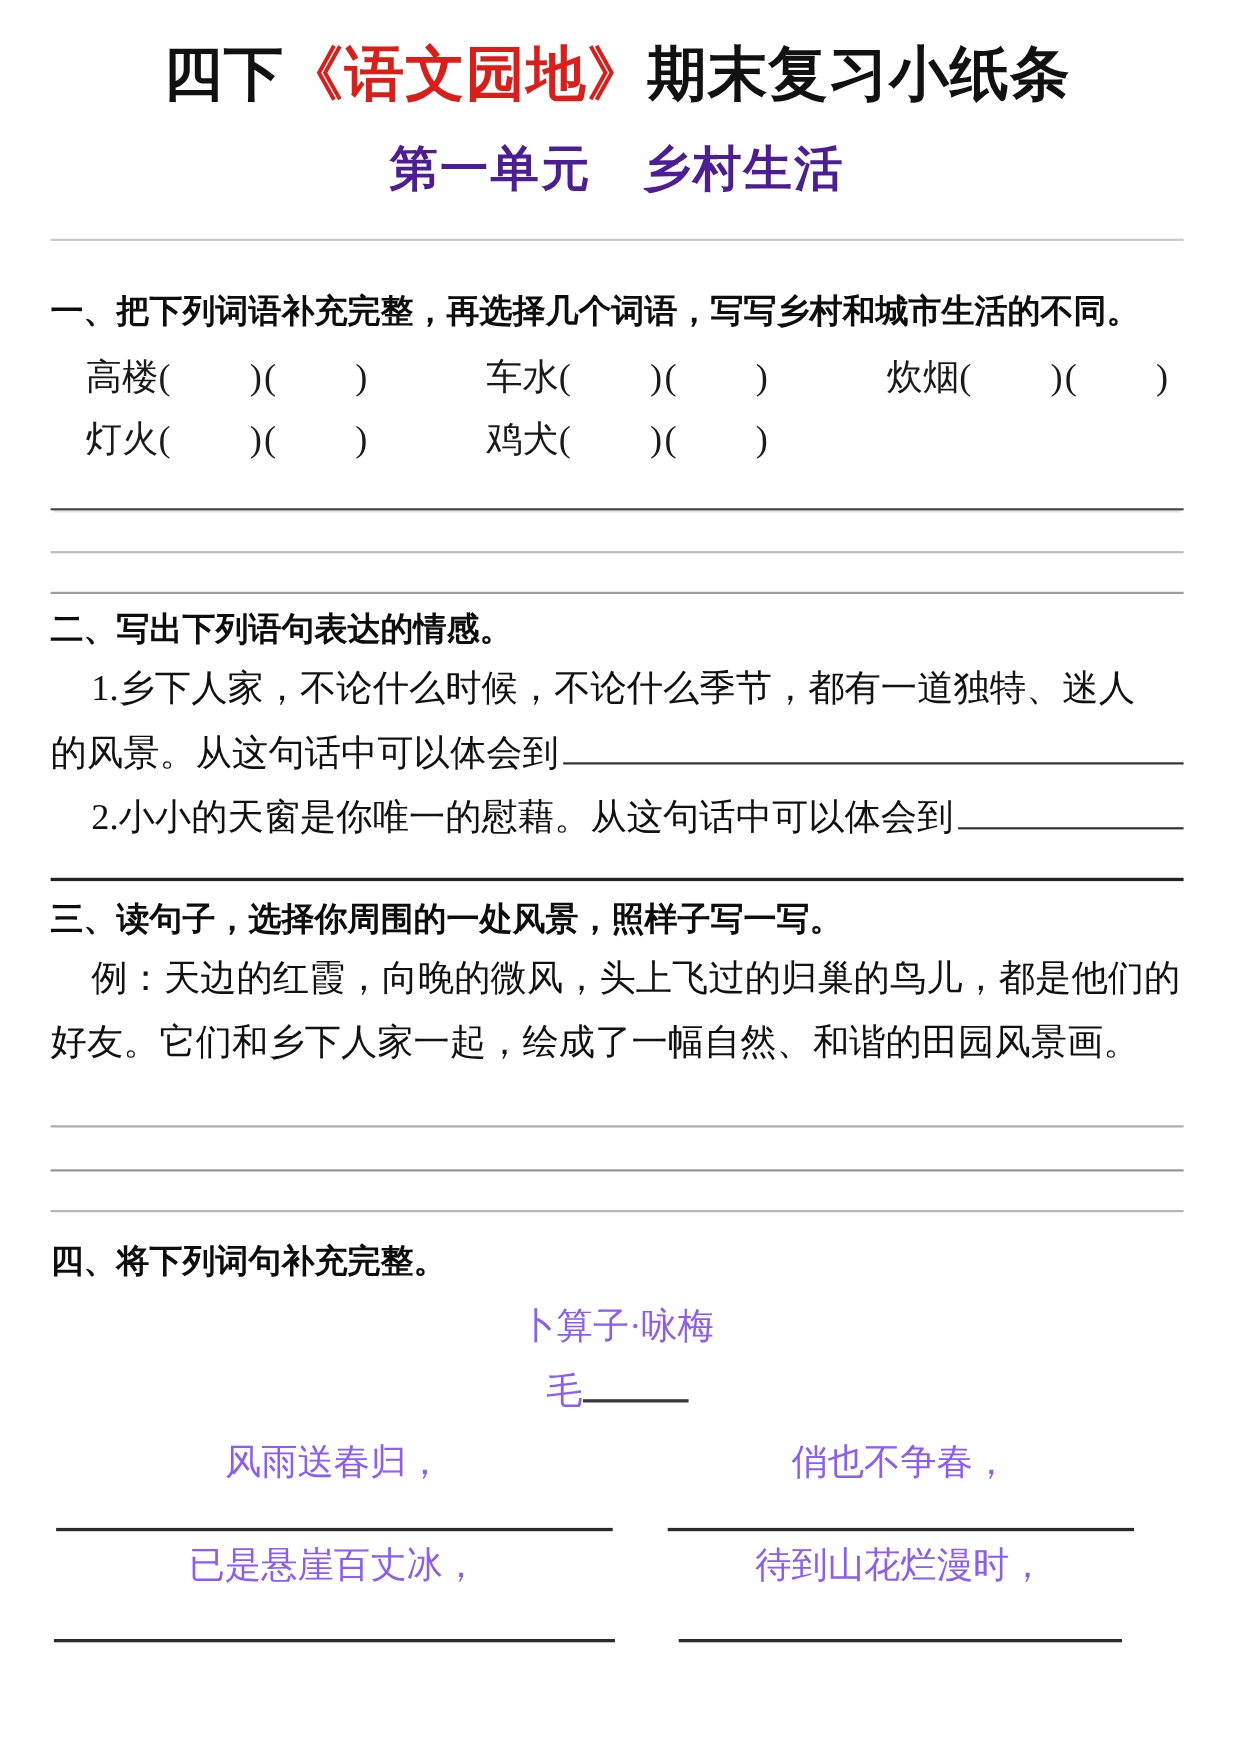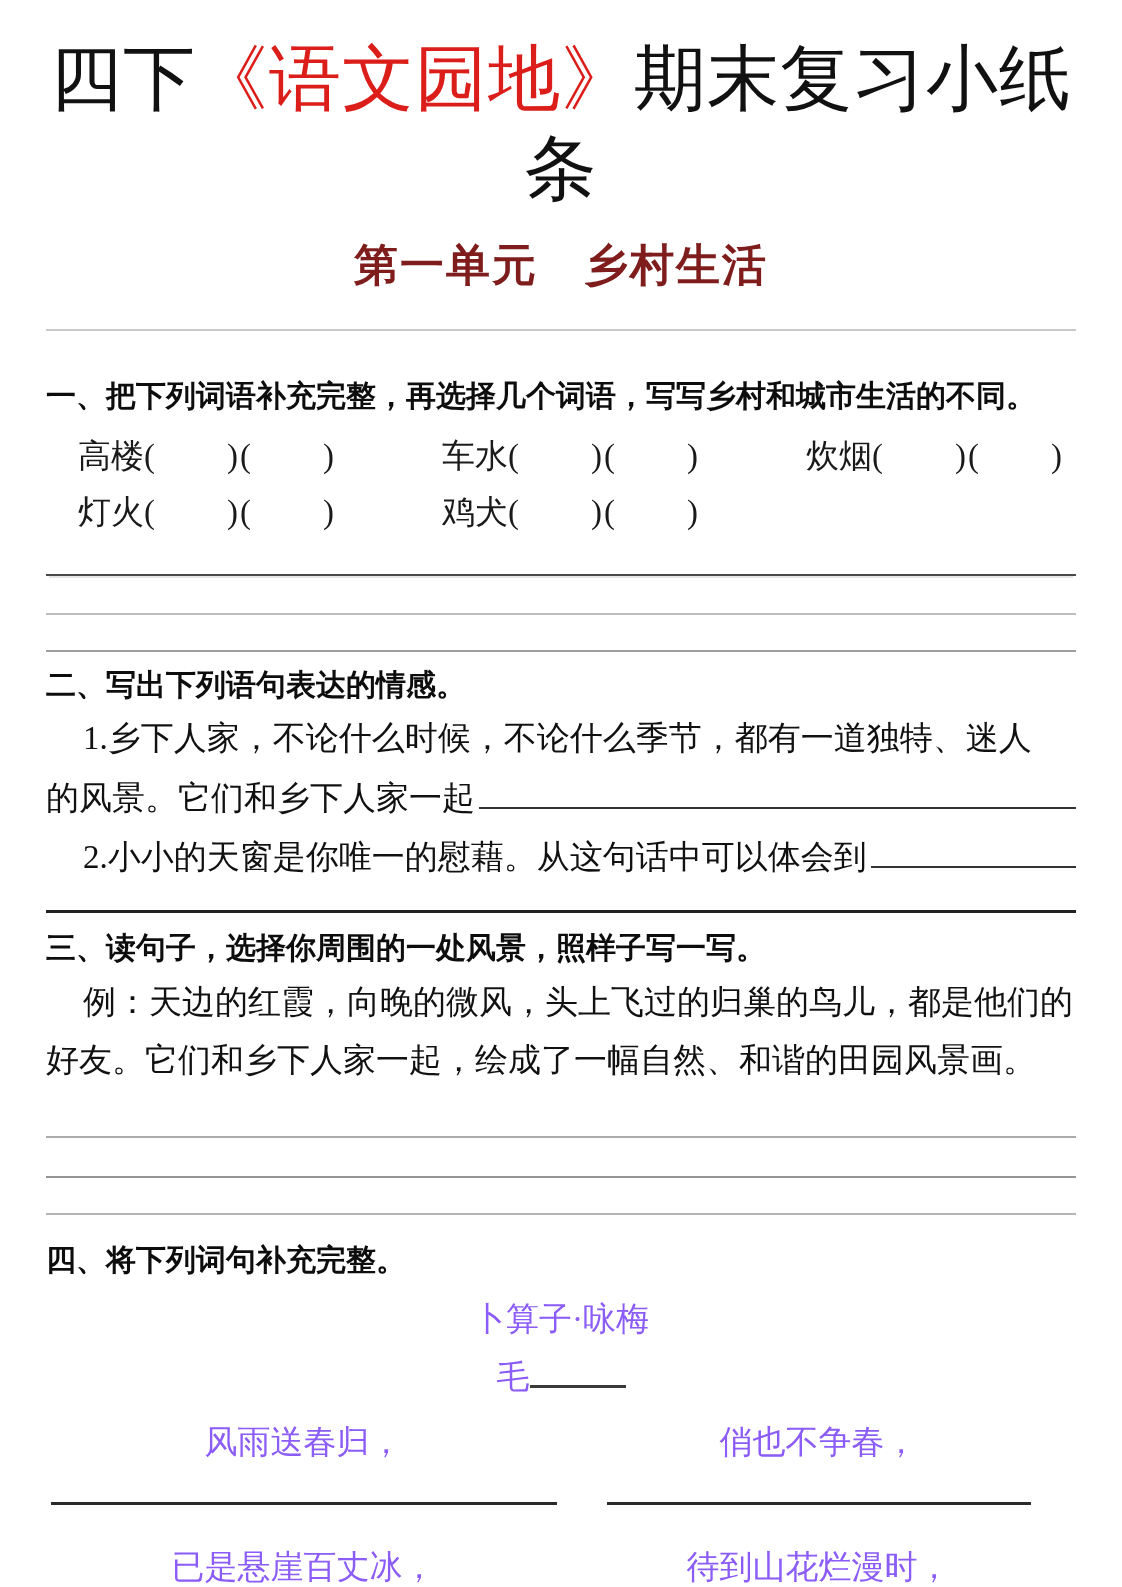--- a/index.html
+++ b/index.html
@@ -8,34 +8,34 @@
   .page {
     width:1122px; height:1587px;
     padding:34px 46px 0 46px;
     background:#ffffff;
     overflow:hidden;
     font-family:"Liberation Serif","DejaVu Serif",serif;
     color:#1a1a1a;
   }
   .doc-title {
     text-align:center;
-    font-size:72px;
-    font-weight:normal;
+    font-size:54px;
+    font-weight:bold;
     line-height:1.25;
     letter-spacing:1px;
     color:#111;
   }
   .doc-title .hl { color:#dc1e1a; }
   .subtitle {
     margin-top:22px;
     text-align:center;
     font-size:44px;
     font-weight:bold;
     letter-spacing:2px;
-    color:#7f1d1d;
+    color:#4c1d95;
   }
   .sep {
     margin-top:34px;
     border-top:2px solid #c9c9c9;
     height:0;
   }
   .sec-heading {
     font-size:30px;
     font-weight:bold;
     line-height:1.5;
@@ -97,21 +97,21 @@
   }
   .verse-cell { width:50%; text-align:center; }
   .blank-row { display:flex; margin-top:34px; }
   .blank-cell { width:50%; display:flex; justify-content:center; }
   .verse-blank { border-bottom:3px solid #2b2b2b; height:2px; }
   .vb1l { width:506px; }
   .vb1r { width:424px; }
   .vb2l { width:510px; }
   .vb2r { width:403px; }
   .blank-row2 { margin-top:40px; }
-  .verse-row2 { margin-top:38px; }
+  .verse-row2 { margin-top:8px; }
 </style>
 </head>
 <body>
 
 <div class="page">
 
   <div class="doc-title">
     <span>四下</span><span class="hl">《语文园地》</span><span>期末复习小纸条</span>
   </div>
 
@@ -135,21 +135,21 @@
 
   <div class="ans-line lineA1"></div>
   <div class="ans-line lineA2"></div>
   <div class="ans-line lineA3"></div>
 
   <div class="sec-heading sec2-heading">二、写出下列语句表达的情感。</div>
 
   <div class="para q1">
     <div class="indent">1.乡下人家，不论什么时候，不论什么季节，都有一道独特、迷人</div>
     <div class="flex-line">
-      <span class="txt">的风景。它们和乡下人家一起</span>
+      <span class="txt">的风景。从这句话中可以体会到</span>
       <span class="fill-blank"></span>
     </div>
   </div>
 
   <div class="para flex-line">
     <span class="txt indent">2.小小的天窗是你唯一的慰藉。从这句话中可以体会到</span>
     <span class="fill-blank"></span>
   </div>
 
   <div class="full-dark-line"></div>

